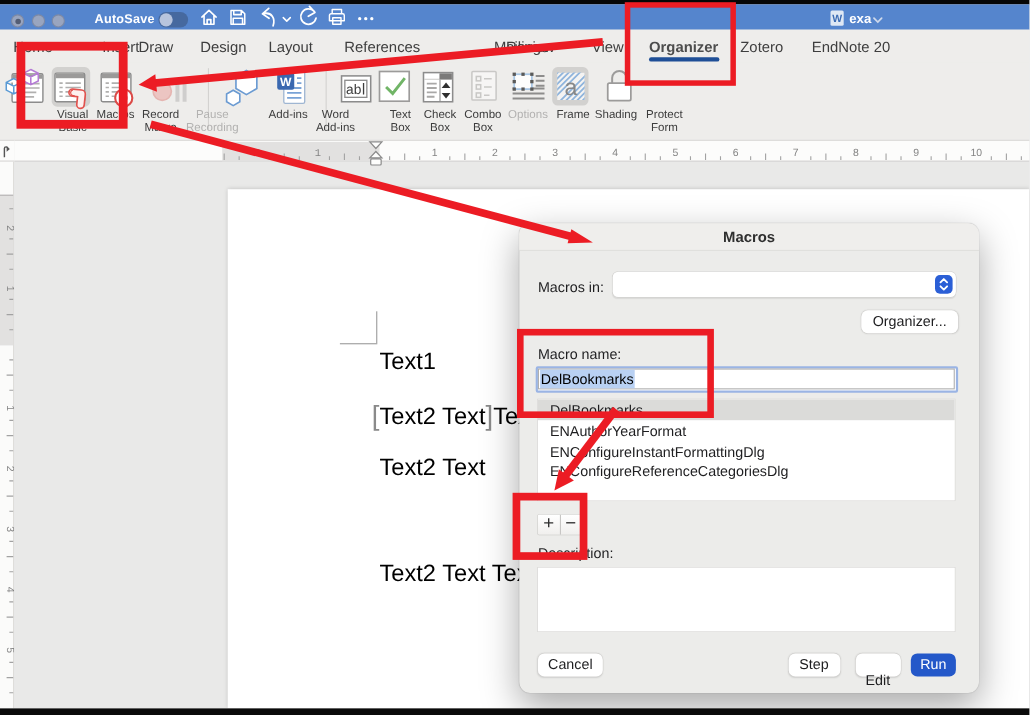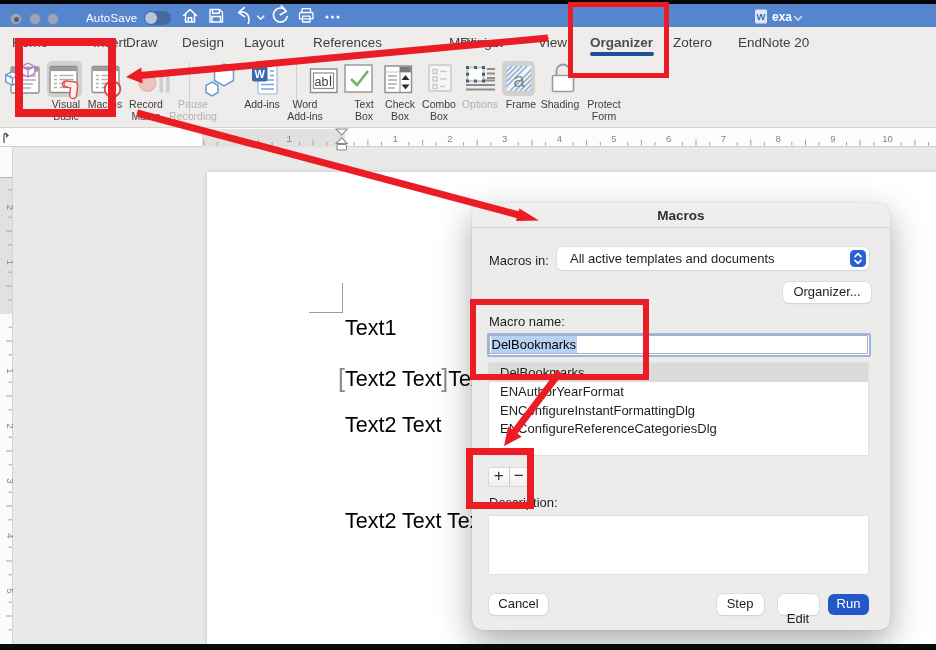--- a/index.html
+++ b/index.html
@@ -3,21 +3,21 @@
 <meta charset="utf-8">
 <style>
 * { margin:0; padding:0; box-sizing:border-box; }
 html,body { width:936px; height:650px; overflow:hidden; background:#e9e9e8; }
 body { font-family:"Liberation Sans", sans-serif; position:relative; }
 .abs { position:absolute; }
 
 #topblack { position:absolute; left:0; top:0; width:936px; height:4px; background:#060606; }
 #titlebar { position:absolute; left:0; top:4px; width:936px; height:23px; background:#5585cd; }
 .tl { position:absolute; top:9px; width:12px; height:12px; border-radius:50%; background:#99a5bf; border:0.5px solid #7d89a4; }
-#autosave { position:absolute; left:86px; top:8px; color:#fff; font-size:11.5px; font-weight:400; letter-spacing:0.2px; }
+#autosave { position:absolute; left:86px; top:8px; color:#fff; font-size:11.5px; font-weight:700; letter-spacing:0.2px; }
 #toggle { position:absolute; left:144px; top:7px; width:27px; height:13.5px; border-radius:7px; background:#46699f; }
 #toggle .knob { position:absolute; left:0.5px; top:0.5px; width:12.5px; height:12.5px; border-radius:50%; background:#b7c4dd; }
 #doctitle { position:absolute; left:772px; top:6px; color:#fff; font-size:12px; font-weight:700; }
 
 #tabrow { position:absolute; left:0; top:27px; width:936px; height:30px; background:#eeedeb; }
 .tab { position:absolute; top:7.5px; font-size:13.5px; color:#3e3e3e; white-space:nowrap; }
 #tab-dev { font-weight:700; color:#4d4d4d; }
 #devline { position:absolute; left:590px; top:52px; width:64px; height:3.5px; background:#1f4f97; border-radius:2px; }
 
 #ribbon { position:absolute; left:0; top:57px; width:936px; height:70px; background:#eeedeb; }
@@ -372,21 +372,20 @@
   <div class="dtext" style="left:138px;top:242px;">Text2 Text</div>
   <div class="dtext" style="left:138px;top:338px;">Text2 Text Text2 T</div>
 </div>
 </div>
 <div id="dlg">
 <div id="dlghead">
       <div class="t">Macros</div>
     </div>
 <div class="dl" style="left:17px;top:49.5px;">Macros in:</div>
 <div id="dropdown">
-      <div class="txt">All active templates and documents</div>
   <div id="stepper"><svg width="16" height="17" viewBox="0 0 16 17" fill="none" stroke="#fff" stroke-width="1.7" stroke-linecap="round" stroke-linejoin="round">
           <path d="M5 6.7 L8 3.7 L11 6.7 M5 10.3 L8 13.3 L11 10.3"></path>
         </svg></div>
 </div>
 <div class="btn" style="left:311px;top:78.5px;width:88px;height:21px;padding-top:2.5px;">Organizer...</div>
 <div class="dl" style="left:17px;top:110.5px;">Macro name:</div>
 <div id="field">
       <div class="inner"></div>
       <div class="sel" style="left:2px;">DelBookmarks</div>
     </div>

